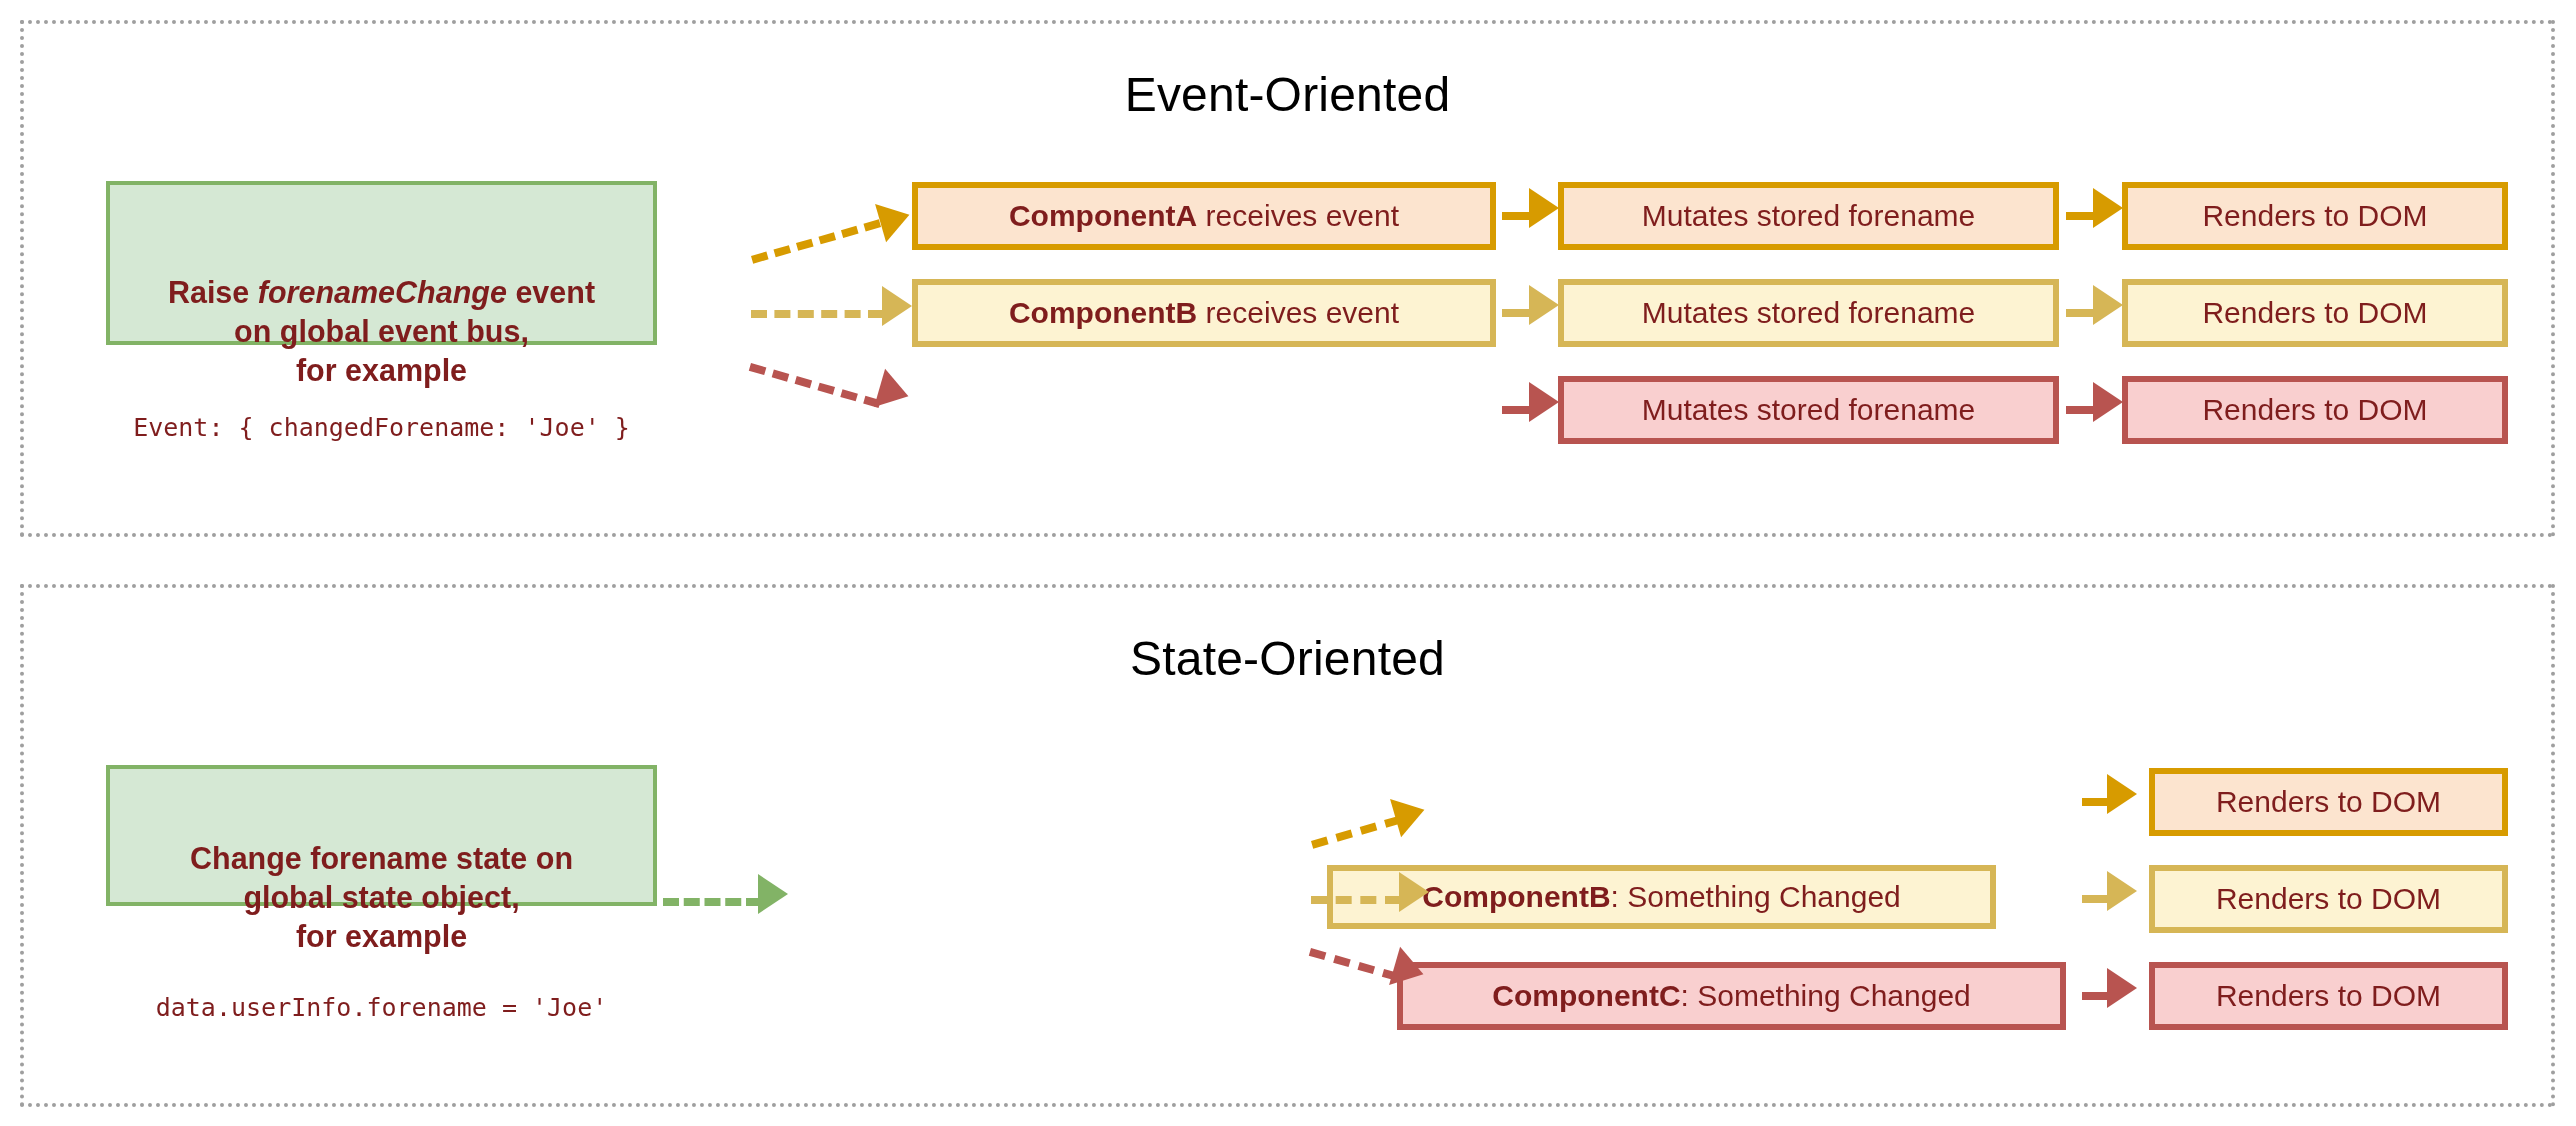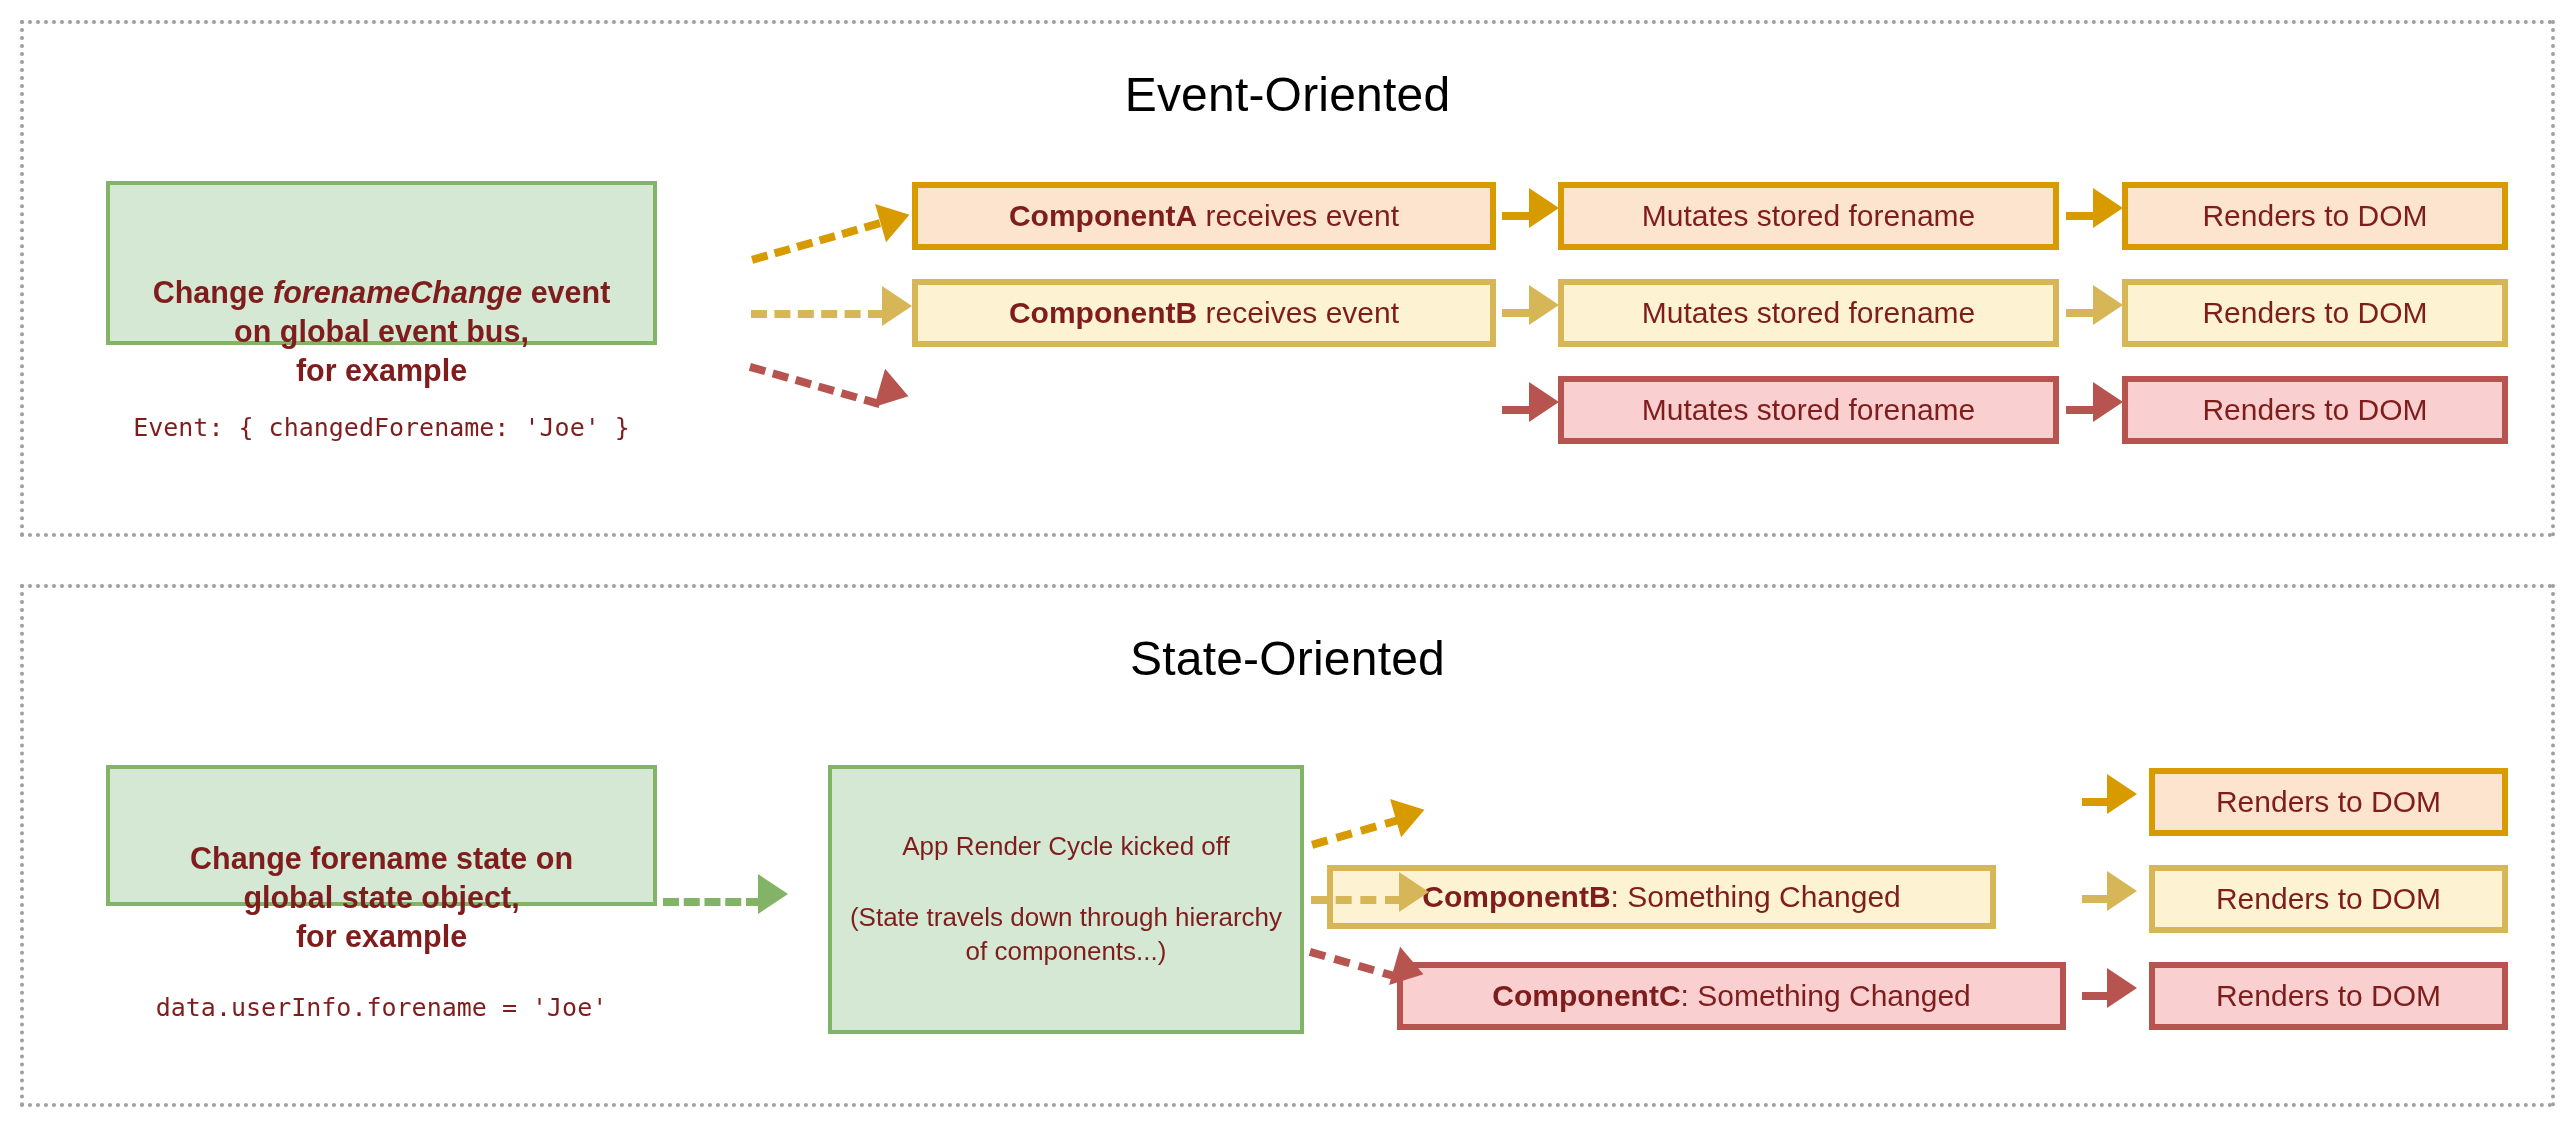--- a/index.html
+++ b/index.html
@@ -151,21 +151,21 @@
 <body>
 
 <div class="canvas">
 
   <div class="section" id="section-event">
     <div class="section-title" id="title-event">Event-Oriented</div>
   </div>
 
   <div class="node node-green" style="left:106px; top:181px; width:551px; height:114px; padding:88px 21.6px 68px 21.6px; justify-content:flex-start;">
     <div class="headline">
-      <span>Change </span><em>forenameChange</em><span> event</span><br>
+      <span>Raise </span><em>forenameChange</em><span> event</span><br>
       <span>on global event bus,</span><br>
       <span>for example</span>
     </div>
     <div class="code">Event: { changedForename: 'Joe' }</div>
   </div>
 
   <div class="node node-orange" style="left:912px; top:182px; width:584px; height:68px;">
     <div class="rowlabel">
       <b>ComponentA</b><span> receives event</span>
     </div>
@@ -241,24 +241,20 @@
 
   <div class="node node-green" style="left:106px; top:765px; width:551px; height:135px; padding:70px 18px 63px 18px; justify-content:flex-start;gap:14px;">
     <div class="headline">
       <span>Change forename state on</span><br>
       <span>global state object,</span><br>
       <span>for example</span>
     </div>
     <div class="code">data.userInfo.forename = 'Joe'</div>
   </div>
 
-  <div class="node node-green cyclebox" style="left:828px; top:765px; width:476px; height:269px;">
-    <div class="cycle-line1">App Render Cycle kicked off</div>
-    <div class="cycle-line2">(State travels down through hierarchy of components...)</div>
-  </div>
 
   <div class="node node-orange" style="left:2149px; top:768px; width:359px; height:68px;">
     <div class="rowlabel">Renders to DOM</div>
   </div>
 
   <div class="node node-yellow" style="left:1327px; top:865px; width:669px; height:64px;">
     <div class="rowlabel">
       <b>ComponentB</b><span>: Something Changed</span>
     </div>
   </div>

